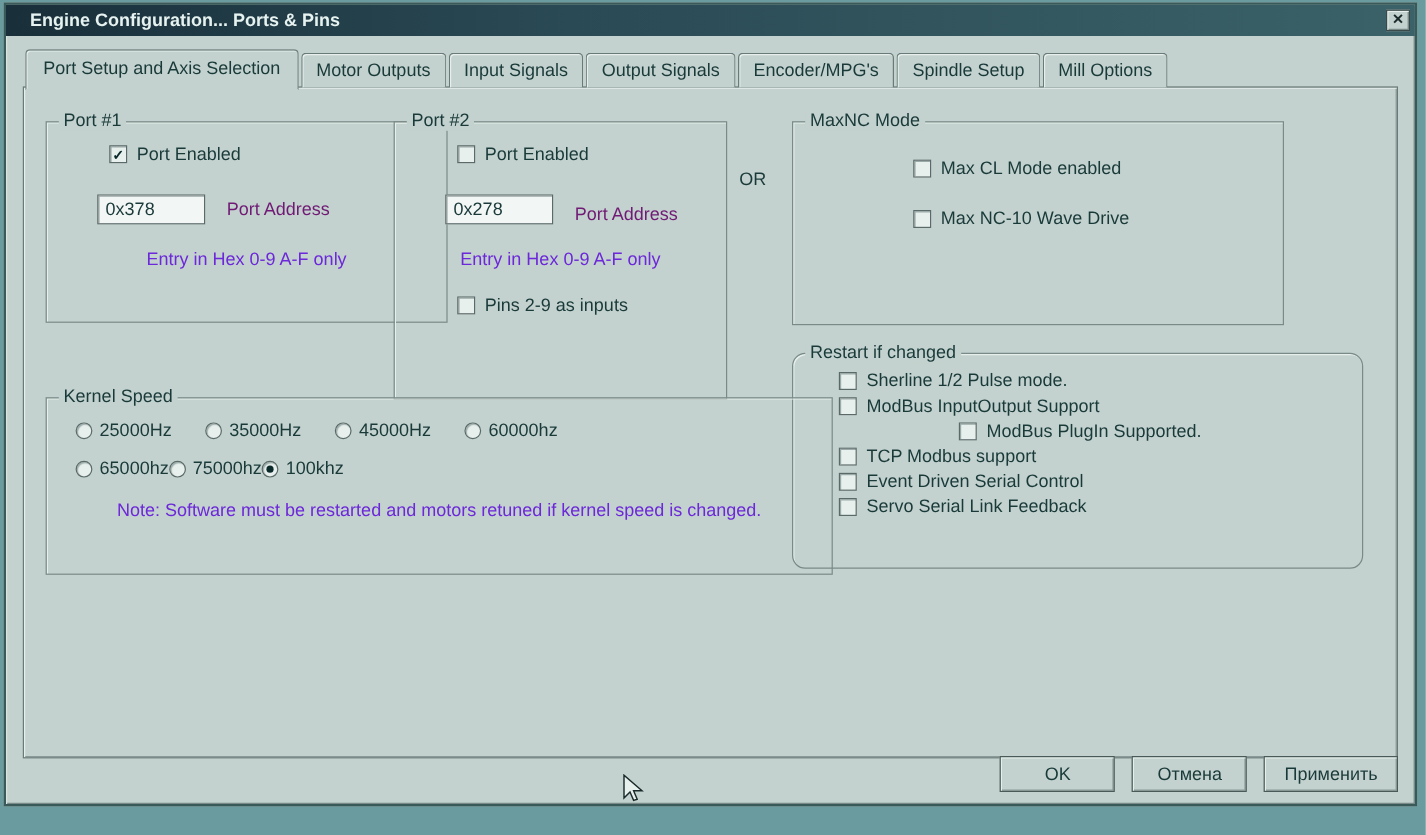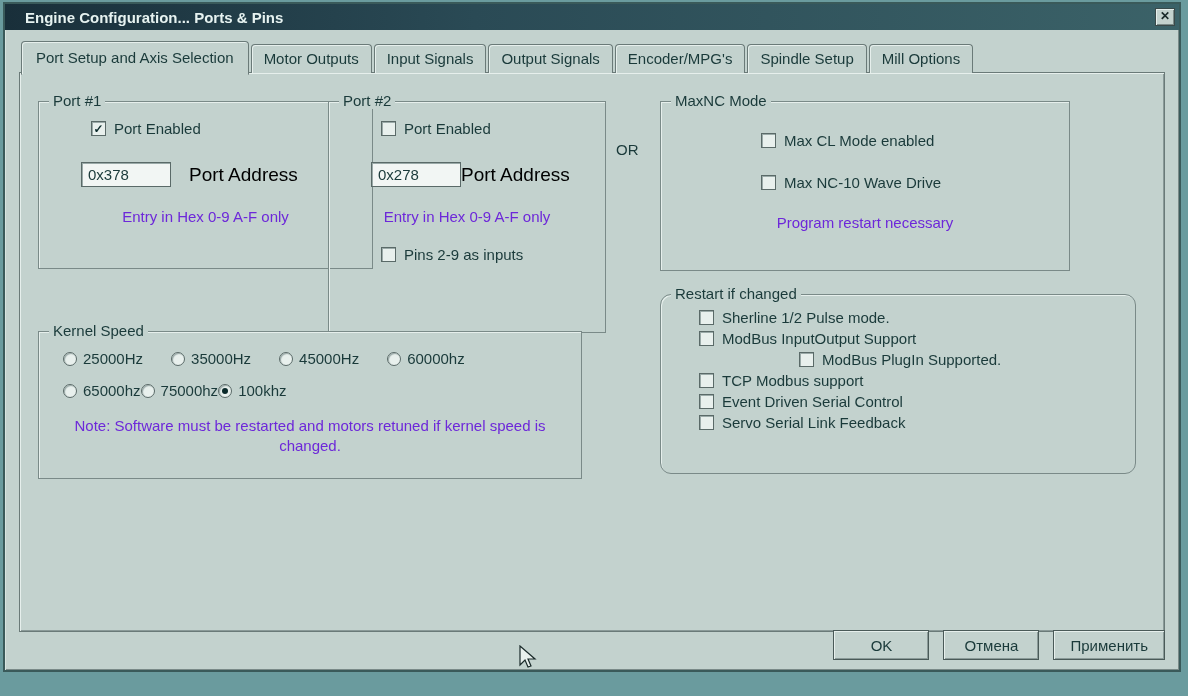--- a/index.html
+++ b/index.html
@@ -102,21 +102,21 @@
     position: absolute;
     top: -10px;
     left: 10px;
     background: #c3d2ce;
     padding: 0 4px;
     color: #1a3a3a;
     font-size: 15px;
   }
   .gb-port1 { left: 18px; top: 28px; width: 335px; height: 168px; }
   .gb-port2 { left: 308px; top: 28px; width: 278px; height: 232px; }
-  .gb-kernel { left: 18px; top: 258px; width: 544px; height: 148px; }
+  .gb-kernel { left: 18px; top: 258px; width: 656px; height: 148px; }
   .gb-maxnc { left: 640px; top: 28px; width: 410px; height: 170px; }
   .gb-restart { left: 640px; top: 221px; width: 476px; height: 180px; border-radius: 11px; }
   .or-label {
     position: absolute;
     left: 596px;
     top: 68px;
     color: #1a3a3a;
     font-size: 15px;
   }
   
@@ -160,21 +160,21 @@
   .text-input {
     background: #f2f6f4;
     border: 1px solid #5a6a68;
     box-shadow: inset 1px 1px 0 #9aaaa8;
     padding: 3px 6px;
     font-size: 15px;
     color: #1a3a3a;
     width: 90px;
     font-family: inherit;
   }
-  .label-inline { color: #000000; font-size: 19px; }
+  .label-inline { color: #701a75; font-size: 15px; }
   .hint {
     color: #6d28d9;
     font-size: 15px;
     text-align: center;
   }
   .btn {
     min-width: 96px;
     height: 30px;
     background: #c3d2ce;
     border: 1px solid #4a5a58;
@@ -237,21 +237,21 @@
         </div>
         <div class="hint" style="position:absolute; left:0; right:0; top:106px;">Entry in Hex 0-9 A-F only</div>
       </div>
 
       <div class="groupbox gb-port2">
         <div class="legend">Port #2</div>
         <div class="checkbox-row" style="position:absolute; left:52px; top:18px;">
           <span class="cb"></span>
           <span>Port Enabled</span>
         </div>
-        <div style="position:absolute; left:42px; top:60px; display:flex; align-items:center; ">
+        <div style="position:absolute; left:42px; top:60px; display:flex; align-items:flex-end; gap:18px;">
           <input class="text-input" value="0x278" style="">
           <span class="label-inline">Port Address</span>
         </div>
         <div class="hint" style="position:absolute; left:0; right:0; top:106px;">Entry in Hex 0-9 A-F only</div>
         <div class="checkbox-row" style="position:absolute; left:52px; top:144px;">
           <span class="cb"></span>
           <span>Pins 2-9 as inputs</span>
         </div>
       </div>
 
@@ -260,21 +260,20 @@
       <div class="groupbox gb-maxnc">
         <div class="legend">MaxNC Mode</div>
         <div class="checkbox-row" style="position:absolute; left:100px; top:30px;">
           <span class="cb"></span>
           <span>Max CL Mode enabled</span>
         </div>
         <div class="checkbox-row" style="position:absolute; left:100px; top:72px;">
           <span class="cb"></span>
           <span>Max NC-10 Wave Drive</span>
         </div>
-        <div class="hint" style="position:absolute; left:0; right:0; top:112px;">Program restart necessary</div>
       </div>
 
       <div class="groupbox gb-restart">
         <div class="legend">Restart if changed</div>
         <div style="position:absolute; left:38px; top:14px; right:10px;">
           <div class="checkbox-row" style="margin-bottom:4px;">
             <span class="cb"></span>
             <span>Sherline 1/2 Pulse mode.</span>
           </div>
           <div class="checkbox-row" style="margin-bottom:4px;">

